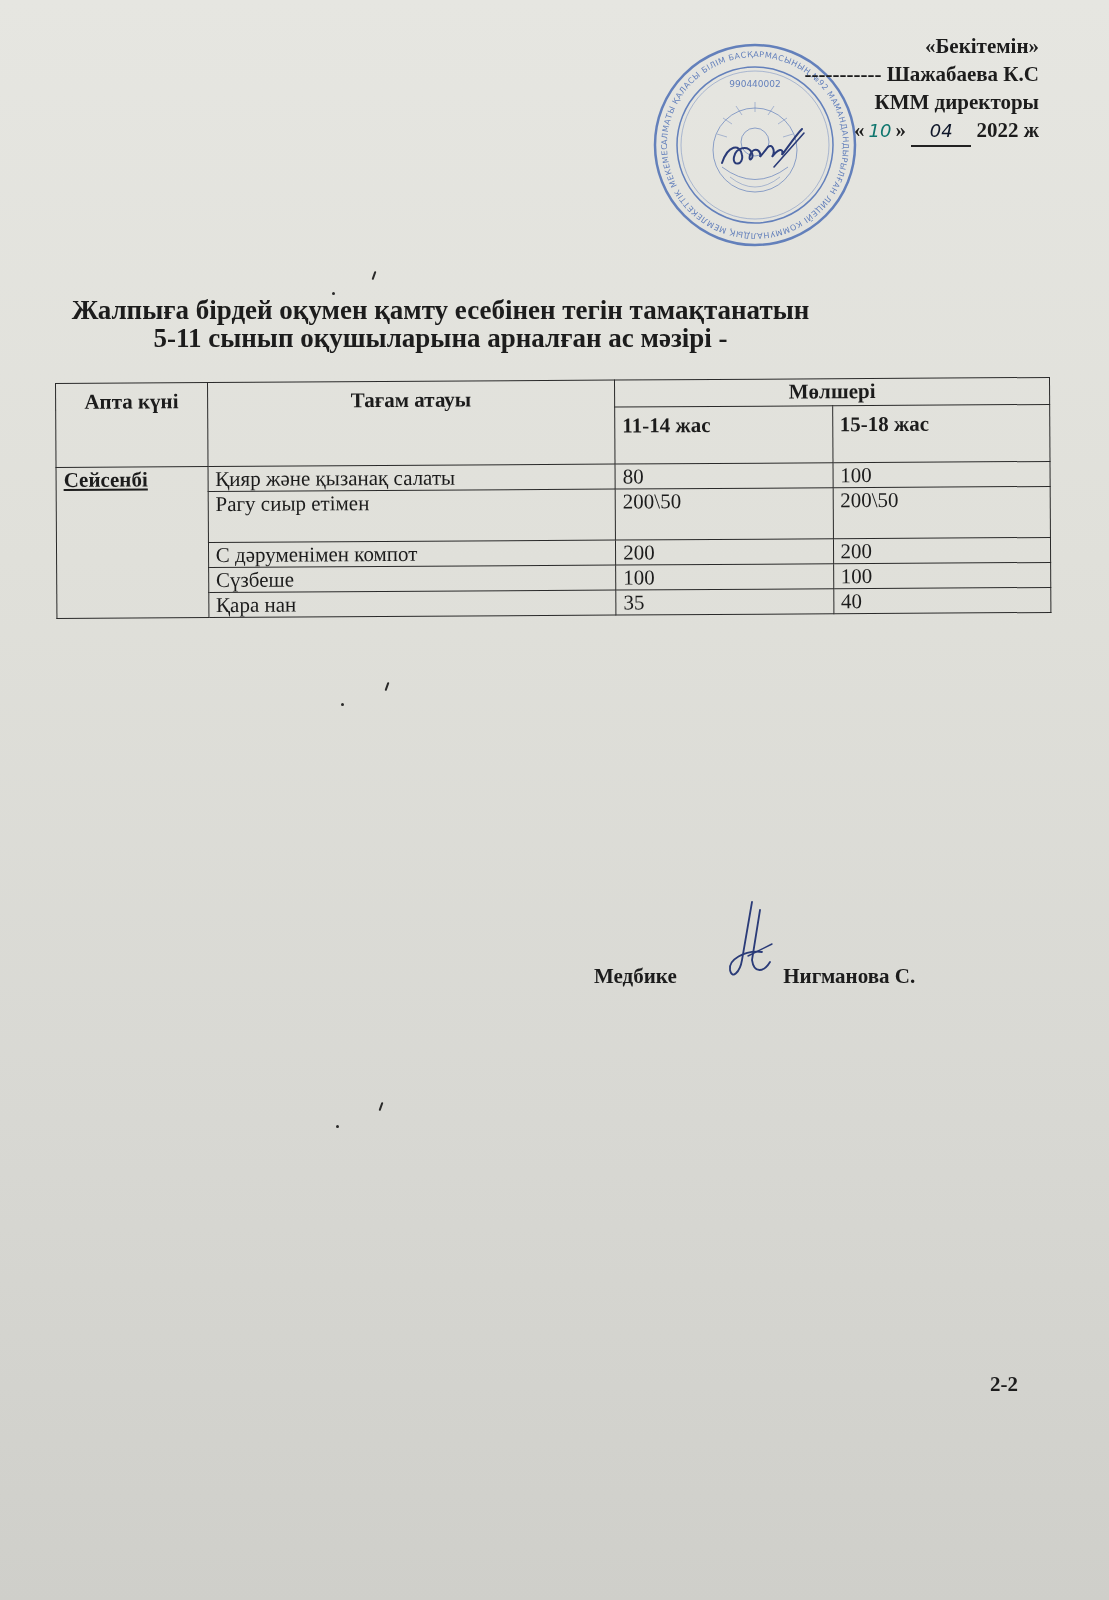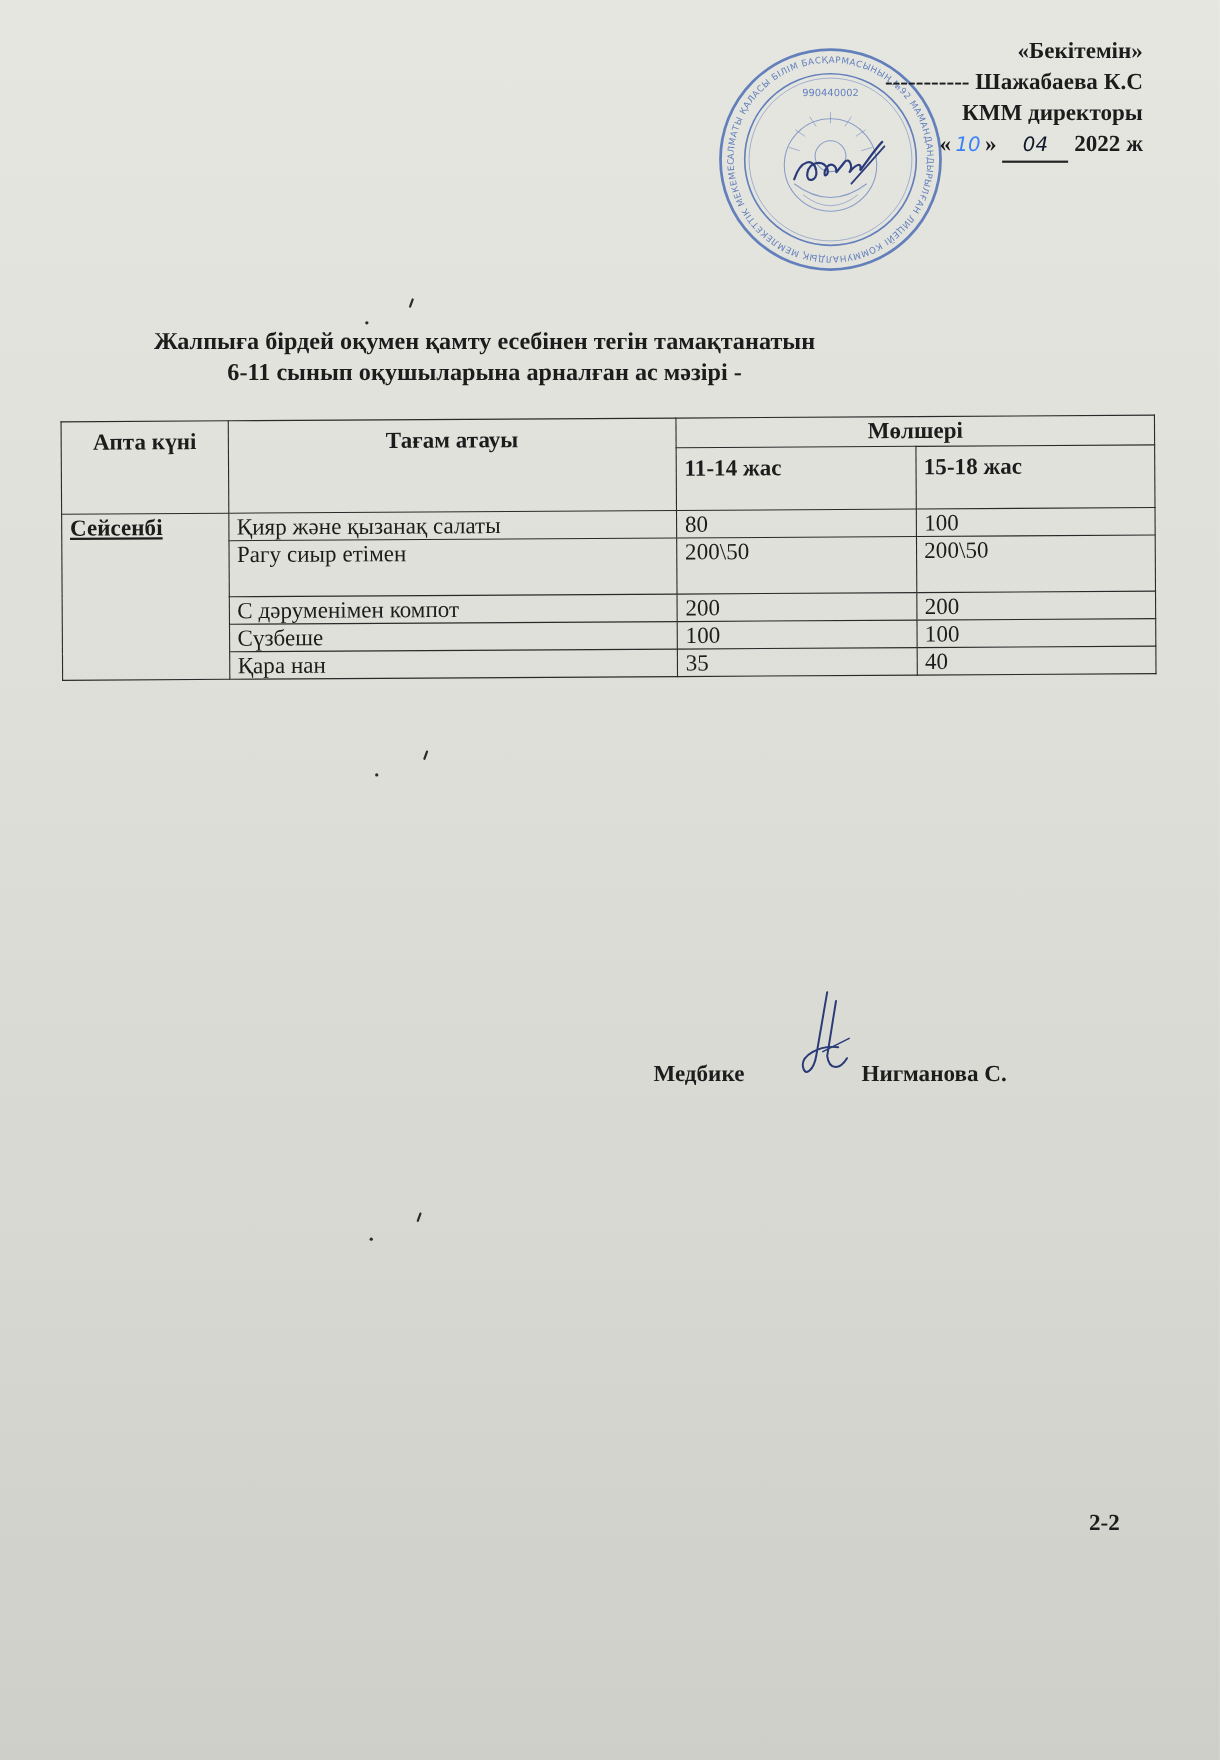--- a/index.html
+++ b/index.html
@@ -42,21 +42,21 @@
       font-family: "DejaVu Sans", sans-serif;
       font-weight: normal;
       font-style: italic;
       color: #0f172a;
       font-size: 18px;
     }
     .approval .day-hand {
       font-family: "DejaVu Sans", sans-serif;
       font-weight: normal;
       font-style: italic;
-      color: #3b82f6;
+      color: #0f766e;
       font-size: 18px;
       padding: 0 4px;
     }
 
     
     .stamp {
       position: absolute;
       left: 652px;
       top: 42px;
       width: 206px;
@@ -76,21 +76,21 @@
     }
 
     
     .doc-title {
       position: absolute;
       left: 0;
       width: 881px;
       top: 296px;
       text-align: center;
       font-weight: bold;
-      font-size: 22px;
+      font-size: 27px;
       line-height: 28px;
     }
     .doc-title span { display: block; }
 
     
     .menu-table {
       position: absolute;
       left: 55px;
       top: 383px;
       width: 995px;
@@ -213,21 +213,21 @@
 
   <div class="mark dot" style="left:332px; top:292px;"></div>
   <div class="mark tick" style="left:373px; top:271px;"></div>
   <div class="mark dot" style="left:341px; top:703px;"></div>
   <div class="mark tick" style="left:386px; top:682px;"></div>
   <div class="mark dot" style="left:336px; top:1125px;"></div>
   <div class="mark tick" style="left:380px; top:1102px;"></div>
 
   <div class="doc-title">
     <span>Жалпыға бірдей оқумен қамту есебінен тегін тамақтанатын</span>
-    <span>6-11 сынып оқушыларына арналған ас мәзірі -</span>
+    <span>5-11 сынып оқушыларына арналған ас мәзірі -</span>
   </div>
 
   <table class="menu-table">
     <colgroup>
       <col class="col-day">
         <col class="col-dish">
         <col class="col-a">
         <col class="col-b">
     </colgroup>
     <thead>

